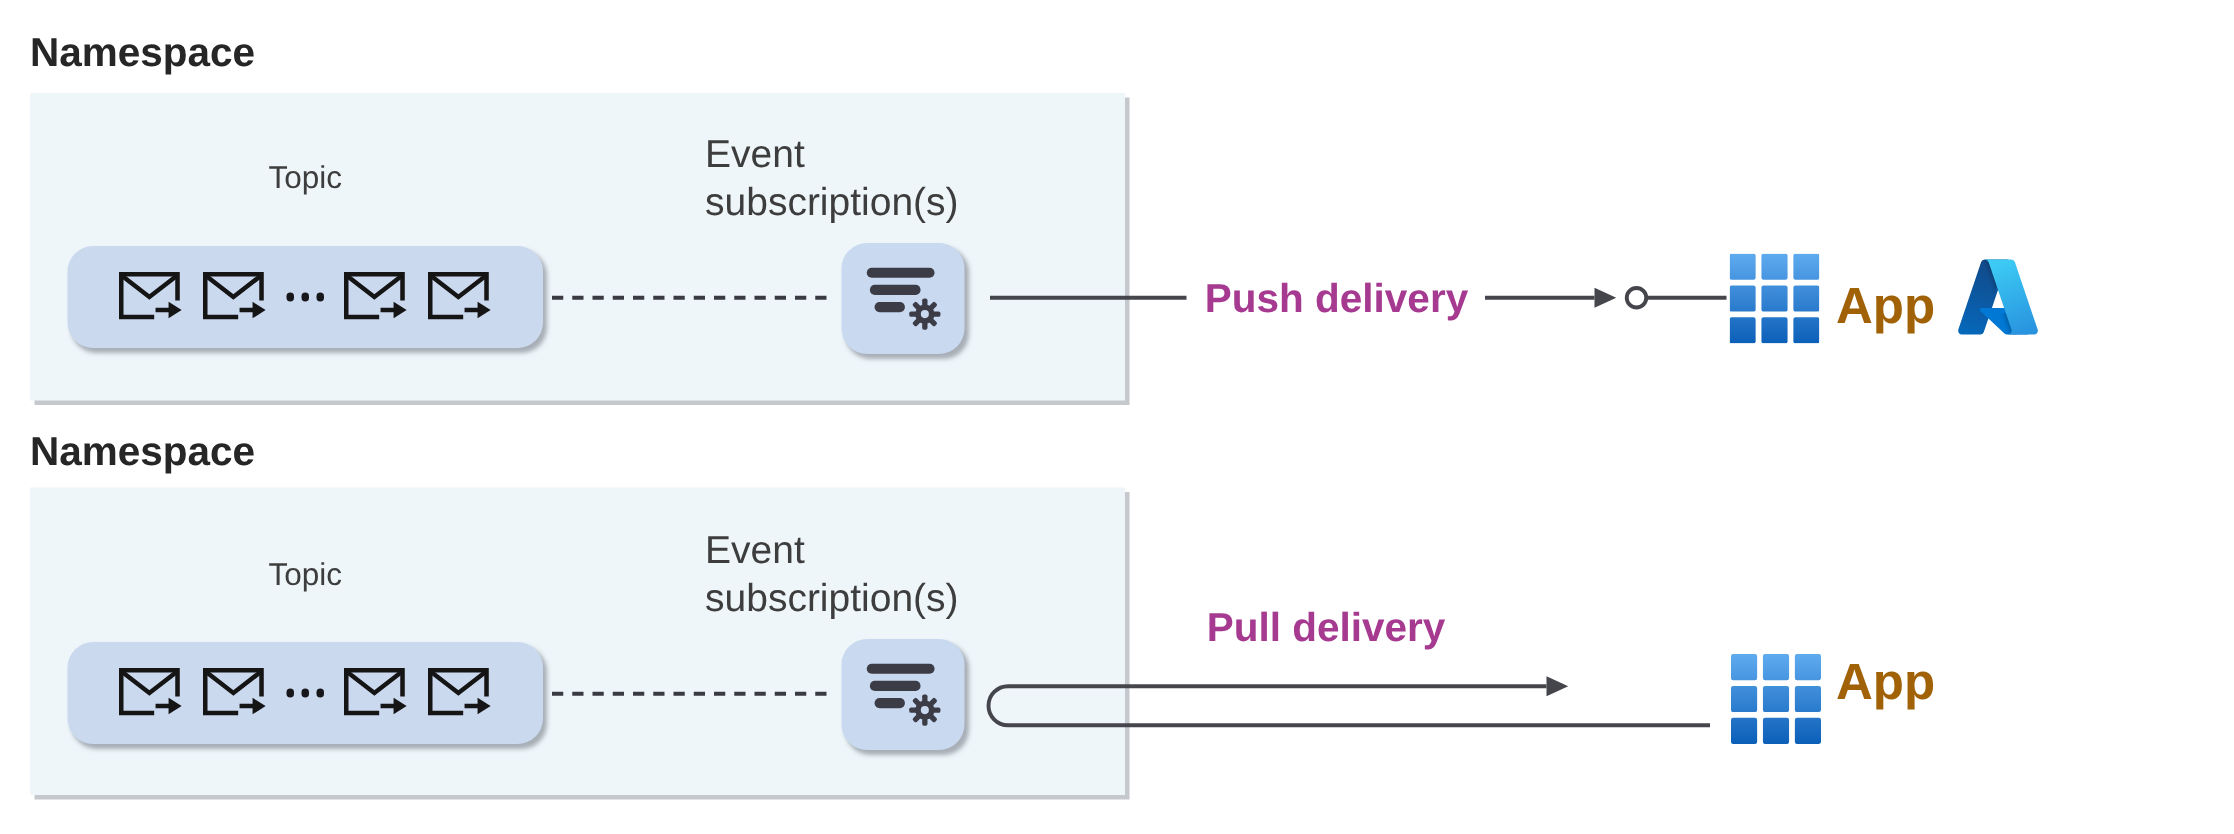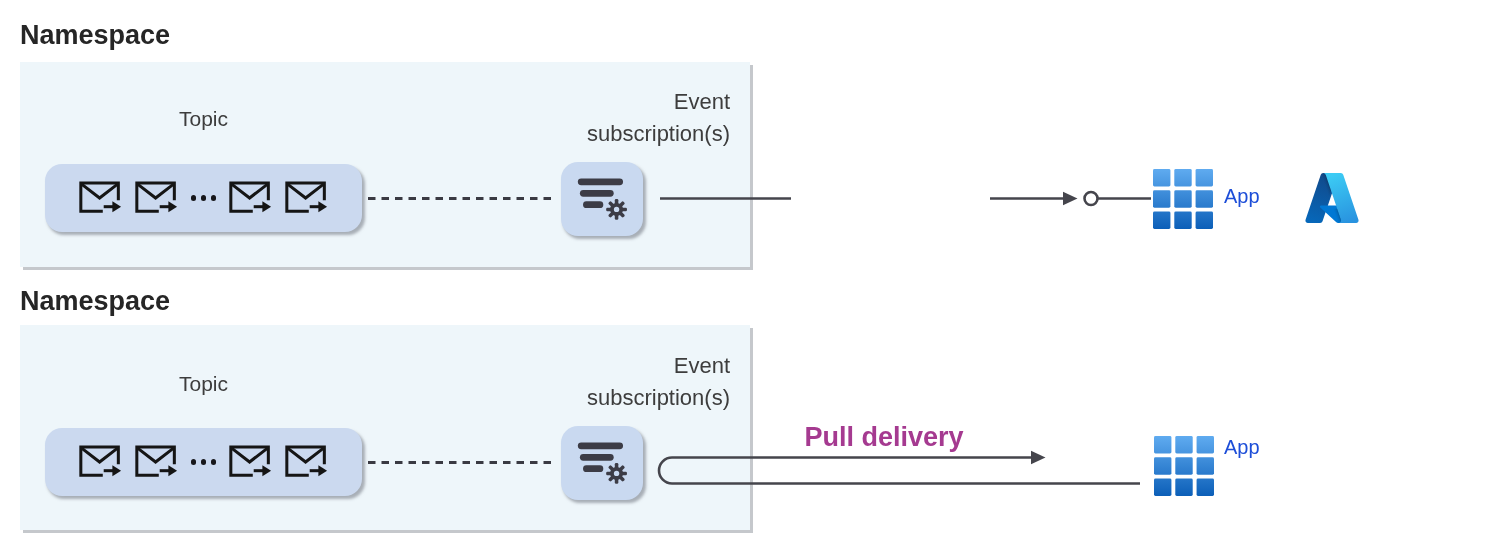--- a/index.html
+++ b/index.html
@@ -5,32 +5,32 @@
   html,body{margin:0;padding:0;background:#ffffff;}
   .canvas{
     position:relative;width:1489px;height:556px;background:#ffffff;overflow:hidden;
     font-family:"Liberation Sans","DejaVu Sans",sans-serif;color:#3d3d3d;
   }
   .overlay{position:absolute;left:0;top:0;width:1489px;height:556px;pointer-events:none;}
   .ns-title{position:absolute;left:20px;font-size:27px;font-weight:700;color:#262626;white-space:nowrap;}
   .ns-box{position:absolute;left:20px;width:730px;height:205px;background:#eef6fa;
           box-shadow:3px 3px 0 0 #c5c8cc;}
   .topic-label{position:absolute;left:45px;width:317px;text-align:center;font-size:21px;color:#3d3d3d;}
-  .sub-label{position:absolute;left:470px;width:260px;text-align:right;font-size:22px;line-height:32px;color:#3d3d3d;}
+  .sub-label{position:absolute;left:470px;width:260px;text-align:left;font-size:26px;line-height:32px;color:#3d3d3d;}
   .pill{position:absolute;left:45px;width:317px;height:68px;background:#cbd9ef;border-radius:17px;
         box-shadow:2.5px 3px 3px rgba(110,115,125,.55);
         display:flex;align-items:center;justify-content:center;gap:13px;}
   .tile{position:absolute;left:561px;width:82px;height:74px;background:#c9d9f0;border-radius:17px;
         box-shadow:2.5px 3px 3px rgba(110,115,125,.55);
         display:flex;align-items:center;justify-content:center;}
   .dots{display:flex;gap:4.5px;align-items:center;}
   .dot{width:5.5px;height:5.5px;border-radius:50%;background:#17171b;}
   .delivery-label{position:absolute;font-size:27px;font-weight:700;color:#a53a90;text-align:center;white-space:nowrap;}
   .app-icon{position:absolute;width:60px;height:60px;}
-  .app-label{position:absolute;font-size:20px;color:#1d4ed8;white-space:nowrap;}
+  .app-label{position:absolute;font-size:34px;color:#a16207;white-space:nowrap;font-weight:bold;}
   .azure-logo{position:absolute;left:1303px;top:169px;width:58px;height:58px;}
   .azure-label{position:absolute;left:1373px;top:166px;font-size:26px;line-height:33px;color:#3d3d3d;}
   .defs{position:absolute;width:0;height:0;overflow:hidden;}
   .env{display:block;}
 </style>
 </head>
 <body>
 
 <svg class="defs" aria-hidden="true">
   <defs>
@@ -132,20 +132,21 @@
     <span>Event</span><br>
     <span>subscription(s)</span>
   </div>
 
   <div class="tile" style="top:162px">
     <svg width="52" height="46" viewBox="0 0 50 44">
         <use href="#sym-filter"></use>
       </svg>
   </div>
 
+  <div class="delivery-label" style="left:799px;top:184px;width:184px">Push delivery</div>
 
   <svg class="app-icon" style="left:1153px;top:169px" viewBox="0 0 62 62">
       <use href="#sym-app"></use>
     </svg>
   <div class="app-label" style="left:1224px;top:185px">App</div>
 
   <svg class="azure-logo" viewBox="0 0 96 96">
       <use href="#sym-azure"></use>
     </svg>
 
@@ -178,21 +179,21 @@
     <span>Event</span><br>
     <span>subscription(s)</span>
   </div>
 
   <div class="tile" style="top:426px">
     <svg width="52" height="46" viewBox="0 0 50 44">
         <use href="#sym-filter"></use>
       </svg>
   </div>
 
-  <div class="delivery-label" style="left:798px;top:422px;width:172px">Pull delivery</div>
+  <div class="delivery-label" style="left:798px;top:403px;width:172px">Pull delivery</div>
 
   <svg class="app-icon" style="left:1154px;top:436px" viewBox="0 0 62 62">
       <use href="#sym-app"></use>
     </svg>
   <div class="app-label" style="left:1224px;top:436px">App</div>
 
   <svg class="overlay">
     <g stroke="#45454c" stroke-width="2.6" fill="none">
 
       <path d="M660 198.5 H791"></path>

